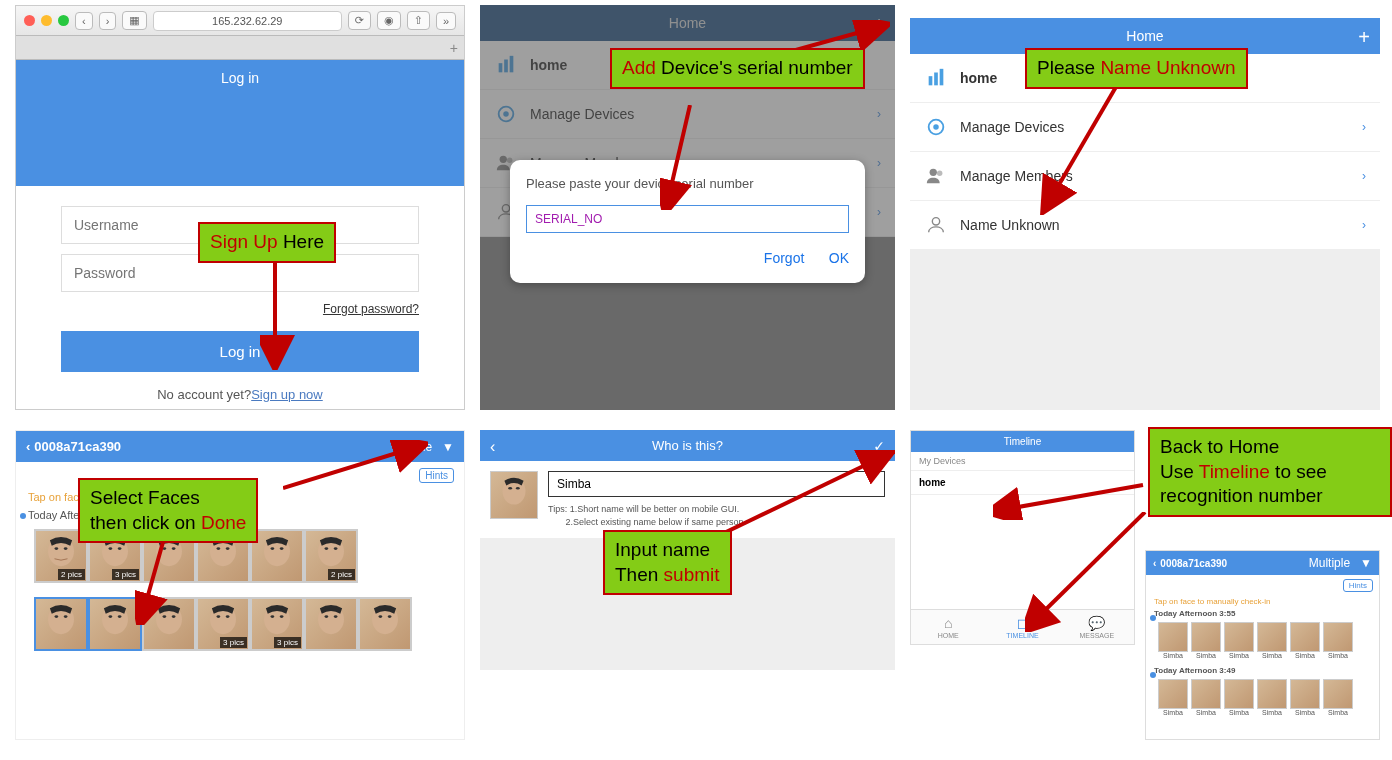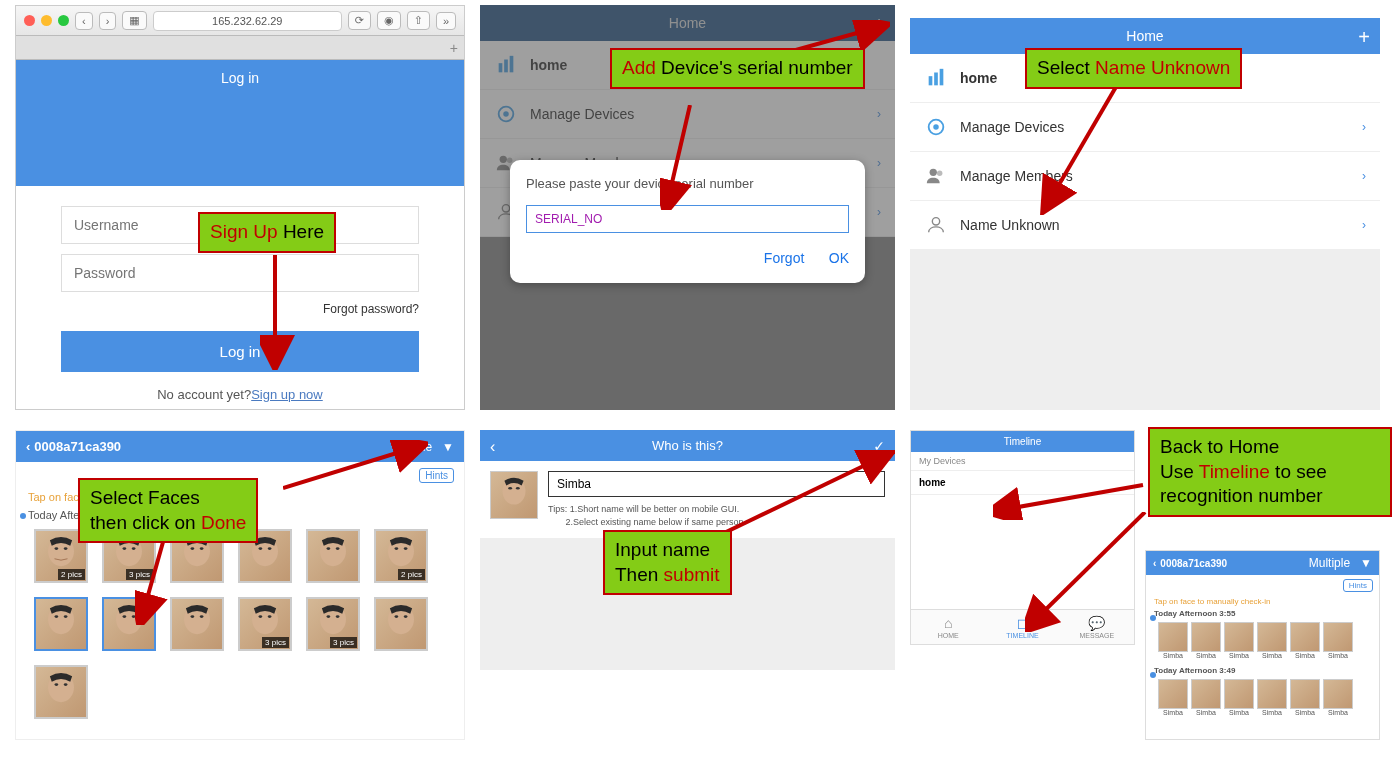--- a/index.html
+++ b/index.html
@@ -13,21 +13,21 @@
 .traffic { display: flex; gap: 6px; }
 .dot { width: 11px; height: 11px; border-radius: 50%; }
 .dot.r { background: #ff5f57; } .dot.y { background: #febc2e; } .dot.g { background: #28c840; }
 .nav-btn { border: 1px solid #bbb; background: #fafafa; border-radius: 4px; padding: 2px 6px; font-size: 11px; color: #666; }
 .url { flex: 1; text-align: center; border: 1px solid #ccc; border-radius: 4px; padding: 3px; font-size: 11px; background: #fff; color: #555; }
 .tab-strip { height: 24px; background: #e0e0e0; display: flex; align-items: center; justify-content: flex-end; padding: 0 6px; border-bottom: 1px solid #bbb; font-size: 14px; color: #888; }
 .login-header { background: #4a90e2; color: #fff; text-align: center; padding: 10px; font-size: 14px; }
 .blue-band { background: #4a90e2; height: 90px; }
 .login-body { padding: 20px 45px; }
 .lg-input { width: 100%; border: 1px solid #ddd; padding: 10px 12px; font-size: 14px; margin-bottom: 10px; color: #888; }
-.forgot { text-align: right; font-size: 12px; color: #333; margin-bottom: 15px; }
+.forgot { text-align: right; font-size: 12px; text-decoration: underline; color: #333; margin-bottom: 15px; }
 .lg-btn { width: 100%; background: #4a90e2; color: #fff; border: none; padding: 12px; font-size: 15px; }
 .signup-line { text-align: center; font-size: 13px; margin-top: 15px; color: #555; }
 .signup-line a { color: #4a7ac0; text-decoration: underline; }
 
 
 .p2 { left: 480px; top: 5px; width: 415px; height: 405px; background: #888; }
 .overlay { position: absolute; inset: 0; background: rgba(80,80,80,.55); }
 .app-header { background: #2a5a8a; color: #ddd; padding: 10px; text-align: center; font-size: 14px; position: relative; }
 .plus-btn { position: absolute; right: 10px; top: 8px; color: #ddd; font-size: 20px; font-weight: 300; }
 .menu-list { background: #fff; }
@@ -48,21 +48,21 @@
 
 
 .p4 { left: 15px; top: 430px; width: 450px; height: 310px; background: #fff; border: 1px solid #eee; }
 .tl-header { background: #4a90e2; color: #fff; padding: 8px 10px; font-size: 13px; font-weight: bold; display: flex; align-items: center; justify-content: space-between; }
 .tl-back { display: flex; align-items: center; gap: 4px; }
 .tl-actions { display: flex; align-items: center; gap: 10px; font-weight: normal; font-size: 12px; }
 .hints-btn { display: inline-block; border: 1px solid #4a90e2; color: #4a90e2; font-size: 10px; padding: 1px 5px; border-radius: 3px; margin: 6px 10px 0 0; float: right; }
 .tap-hint { color: #e8a23a; font-size: 11px; padding: 8px 12px 2px; clear: both; }
 .time-label { font-size: 11px; color: #555; padding: 4px 12px; position: relative; }
 .time-label::before { content: ""; position: absolute; left: 4px; top: 8px; width: 6px; height: 6px; background: #4a90e2; border-radius: 50%; }
-.face-row { display: flex; gap: 14px; padding: 4px 12px 10px 18px; flex-wrap: wrap; }
+.face-row { display: flex; gap: 0; padding: 4px 12px 10px 18px; flex-wrap: wrap; }
 .face { width: 54px; height: 54px; background: linear-gradient(135deg,#d4b896,#c09872); border: 2px solid #ccc; position: relative; }
 .face.sel { border-color: #4a90e2; }
 .face-badge { position: absolute; bottom: 1px; right: 1px; background: rgba(0,0,0,.7); color: #fff; font-size: 8px; padding: 1px 3px; }
 .face-svg { width: 100%; height: 100%; }
 
 
 .p5 { left: 480px; top: 430px; width: 415px; height: 240px; background: #eee; }
 .who-header { background: #4a90e2; color: #fff; padding: 8px; text-align: center; font-size: 13px; position: relative; }
 .who-back { position: absolute; left: 10px; top: 8px; font-size: 16px; }
 .who-check { position: absolute; right: 10px; top: 8px; font-size: 14px; }
@@ -428,39 +428,39 @@
           <div class="face-name">Simba</div>
         </div>
       <div>
           <div class="face"></div>
           <div class="face-name">Simba</div>
         </div>
     </div>
   </div>
 </div>
 
-<div class="callout" style="left:198px;top:212px"><span class="red">Sign Up</span><span> Here</span></div>
+<div class="callout" style="left:198px;top:222px"><span class="red">Sign Up</span><span> Here</span></div>
 <svg class="arrow" style="left:260px;top:255px;width:40px;height:115px">
     <defs>
       <marker id="ah1" markerWidth="10" markerHeight="10" refX="5" refY="5" orient="auto">
         <path d="M0,0 L10,5 L0,10 Z" fill="#c00000"></path>
       </marker>
     </defs>
     <line x1="15" y1="0" x2="15" y2="100" stroke="#c00000" stroke-width="4" marker-end="url(#ah1)"></line>
   </svg>
 
 <div class="callout" style="left:610px;top:48px"><span class="red">Add</span><span> Device's serial number</span></div>
 <svg class="arrow" style="left:760px;top:20px;width:130px;height:45px">
     <line x1="0" y1="40" x2="115" y2="8" stroke="#c00000" stroke-width="4" marker-end="url(#ah1)"></line>
   </svg>
 <svg class="arrow" style="left:660px;top:105px;width:50px;height:105px">
     <line x1="30" y1="0" x2="8" y2="95" stroke="#c00000" stroke-width="4" marker-end="url(#ah1)"></line>
   </svg>
 
-<div class="callout" style="left:1025px;top:48px"><span>Select </span><span class="red">Name Unknown</span></div>
+<div class="callout" style="left:1025px;top:48px"><span>Please </span><span class="red">Name Unknown</span></div>
 <svg class="arrow" style="left:1040px;top:80px;width:100px;height:135px">
     <line x1="80" y1="0" x2="10" y2="120" stroke="#c00000" stroke-width="4" marker-end="url(#ah1)"></line>
   </svg>
 
 <div class="callout" style="left:78px;top:478px"><span>Select Faces</span><br><span>then click on </span><span class="red">Done</span></div>
 <svg class="arrow" style="left:135px;top:535px;width:50px;height:90px">
     <line x1="30" y1="0" x2="8" y2="78" stroke="#c00000" stroke-width="4" marker-end="url(#ah1)"></line>
   </svg>
 <svg class="arrow" style="left:283px;top:440px;width:145px;height:55px">
     <line x1="0" y1="48" x2="130" y2="8" stroke="#c00000" stroke-width="4" marker-end="url(#ah1)"></line>

